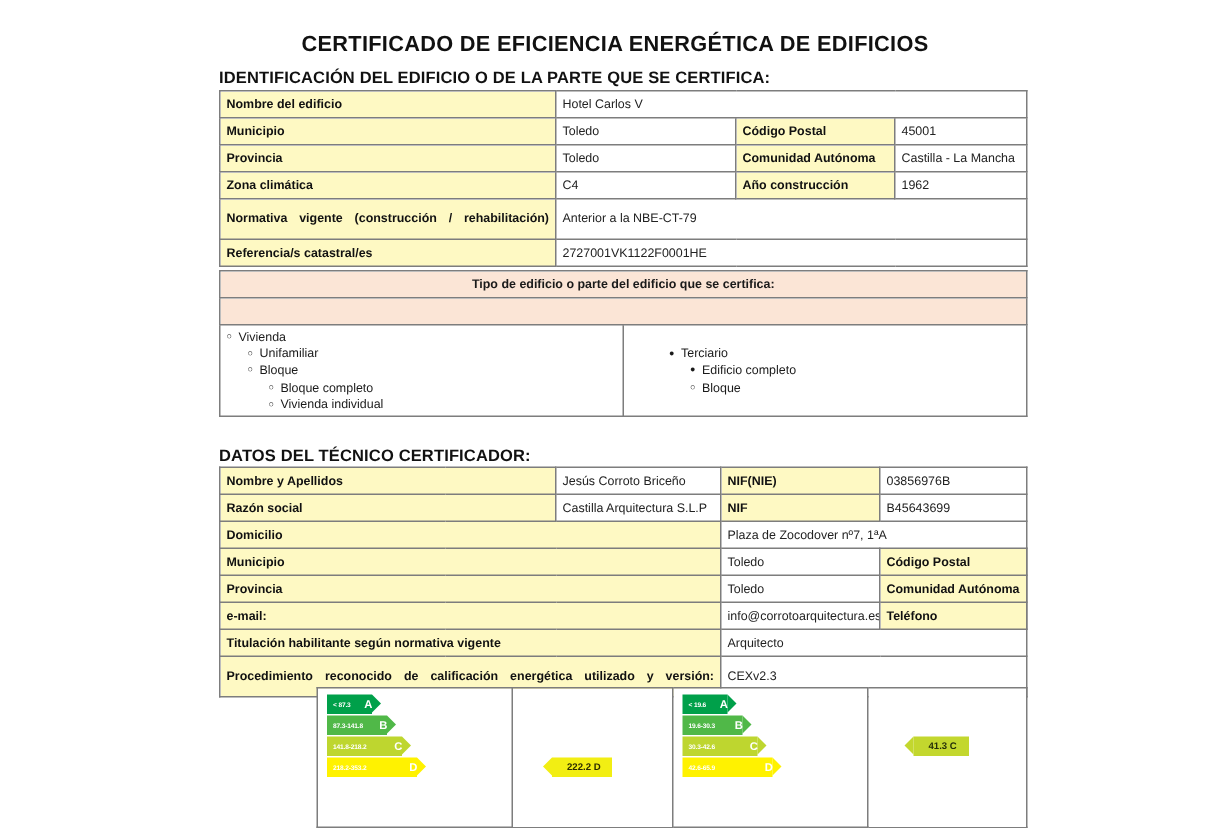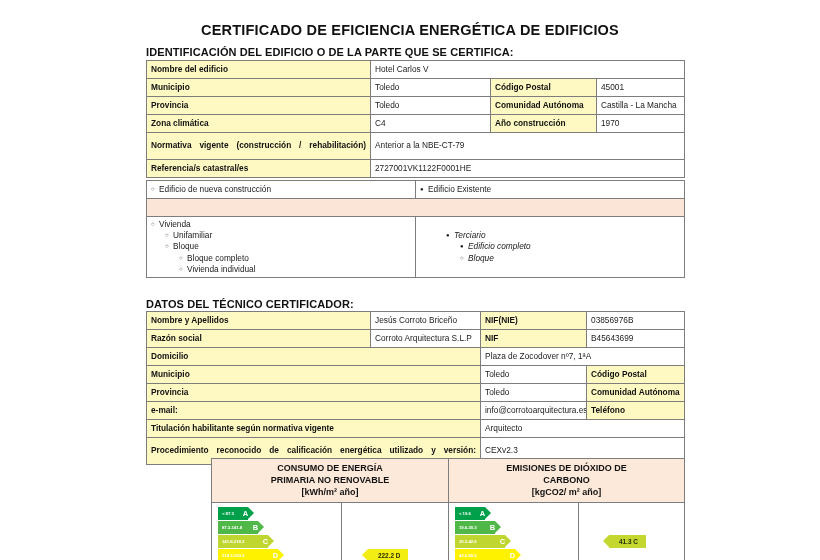--- a/index.html
+++ b/index.html
@@ -128,59 +128,54 @@
       <tr>
         <td class="lbl">Provincia</td>
         <td class="val">Toledo</td>
         <td class="lbl">Comunidad Autónoma</td>
         <td class="val">Castilla - La Mancha</td>
       </tr>
       <tr>
         <td class="lbl">Zona climática</td>
         <td class="val">C4</td>
         <td class="lbl">Año construcción</td>
-        <td class="val">1970</td>
+        <td class="val">1962</td>
       </tr>
       <tr>
         <td class="lbl just" style="height:22px;">Normativa vigente (construcción / rehabilitación)</td>
         <td class="val" colspan="3">Anterior a la NBE-CT-79</td>
       </tr>
       <tr>
         <td class="lbl">Referencia/s catastral/es</td>
         <td class="val" colspan="3">2727001VK1122F0001HE</td>
       </tr>
     </tbody>
   </table>
 
   <table class="t" style="left:146px;top:180px;width:538px;">
     <colgroup>
         <col style="width:269px">
         <col style="width:269px">
       </colgroup>
     <tbody>
       <tr>
-        <td class="val">
-          <span class="bullet off"></span><span>Edificio de nueva construcción</span>
-        </td>
-        <td class="val">
-          <span class="bullet on"></span><span>Edificio Existente</span>
-        </td>
+        <td class="hdr" colspan="2">Tipo de edificio o parte del edificio que se certifica:</td>
       </tr>
       <tr>
         <td class="spacer" colspan="2"></td>
       </tr>
       <tr>
         <td class="opt" style="height:46px;">
           <div class="opt-line"><span class="bullet off"></span><span>Vivienda</span></div>
           <div class="opt-line ind1"><span class="bullet off"></span><span>Unifamiliar</span></div>
           <div class="opt-line ind1"><span class="bullet off"></span><span>Bloque</span></div>
           <div class="opt-line ind2"><span class="bullet off"></span><span>Bloque completo</span></div>
           <div class="opt-line ind2"><span class="bullet off"></span><span>Vivienda individual</span></div>
         </td>
-        <td class="opt" style="padding-left:30px;font-style:italic;">
+        <td class="opt" style="padding-left:30px;">
           <div class="opt-line"><span class="bullet on"></span><span>Terciario</span></div>
           <div class="opt-line ind1"><span class="bullet on"></span><span>Edificio completo</span></div>
           <div class="opt-line ind1"><span class="bullet off"></span><span>Bloque</span></div>
         </td>
       </tr>
     </tbody>
   </table>
 
   <div class="section-head" style="left:146px;top:298px;">DATOS DEL TÉCNICO CERTIFICADOR:</div>
 
@@ -194,21 +189,21 @@
       </colgroup>
     <tbody>
       <tr>
         <td class="lbl" colspan="2">Nombre y Apellidos</td>
         <td class="val">Jesús Corroto Briceño</td>
         <td class="lbl">NIF(NIE)</td>
         <td class="val">03856976B</td>
       </tr>
       <tr>
         <td class="lbl" colspan="2">Razón social</td>
-        <td class="val">Corroto Arquitectura S.L.P</td>
+        <td class="val">Castilla Arquitectura S.L.P</td>
         <td class="lbl">NIF</td>
         <td class="val">B45643699</td>
       </tr>
       <tr>
         <td class="lbl" colspan="3">Domicilio</td>
         <td class="val" colspan="2">Plaza de Zocodover nº7, 1ªA</td>
       </tr>
       <tr>
         <td class="lbl" colspan="3">Municipio</td>
         <td class="val">Toledo</td>
@@ -241,32 +236,20 @@
 
   <table class="rate" style="left:211px;top:458px;width:473px;">
     <colgroup>
         <col style="width:130px">
         <col style="width:107px">
         <col style="width:130px">
         <col style="width:106px">
       </colgroup>
     <tbody>
       <tr>
-        <td class="rate-head" colspan="2">
-          <div>CONSUMO DE ENERGÍA</div>
-          <div>PRIMARIA NO RENOVABLE</div>
-          <div>[kWh/m² año]</div>
-        </td>
-        <td class="rate-head" colspan="2">
-          <div>EMISIONES DE DIÓXIDO DE</div>
-          <div>CARBONO</div>
-          <div>[kgCO2/ m² año]</div>
-        </td>
-      </tr>
-      <tr>
         <td class="scale-cell" style="height:88px;" id="scale0">
             <div class="band dark">
               <div class="bar" style="width: 30px; background: rgb(0, 160, 74); --bc: #00a04a;">
                 <span class="rng">&lt; 87.3</span>
                 <span class="ltr">A</span>
               </div>
             </div>
             <div class="band dark">
               <div class="bar" style="width: 40px; background: rgb(80, 184, 72); --bc: #50b848;">
                 <span class="rng">87.3-141.8</span>

